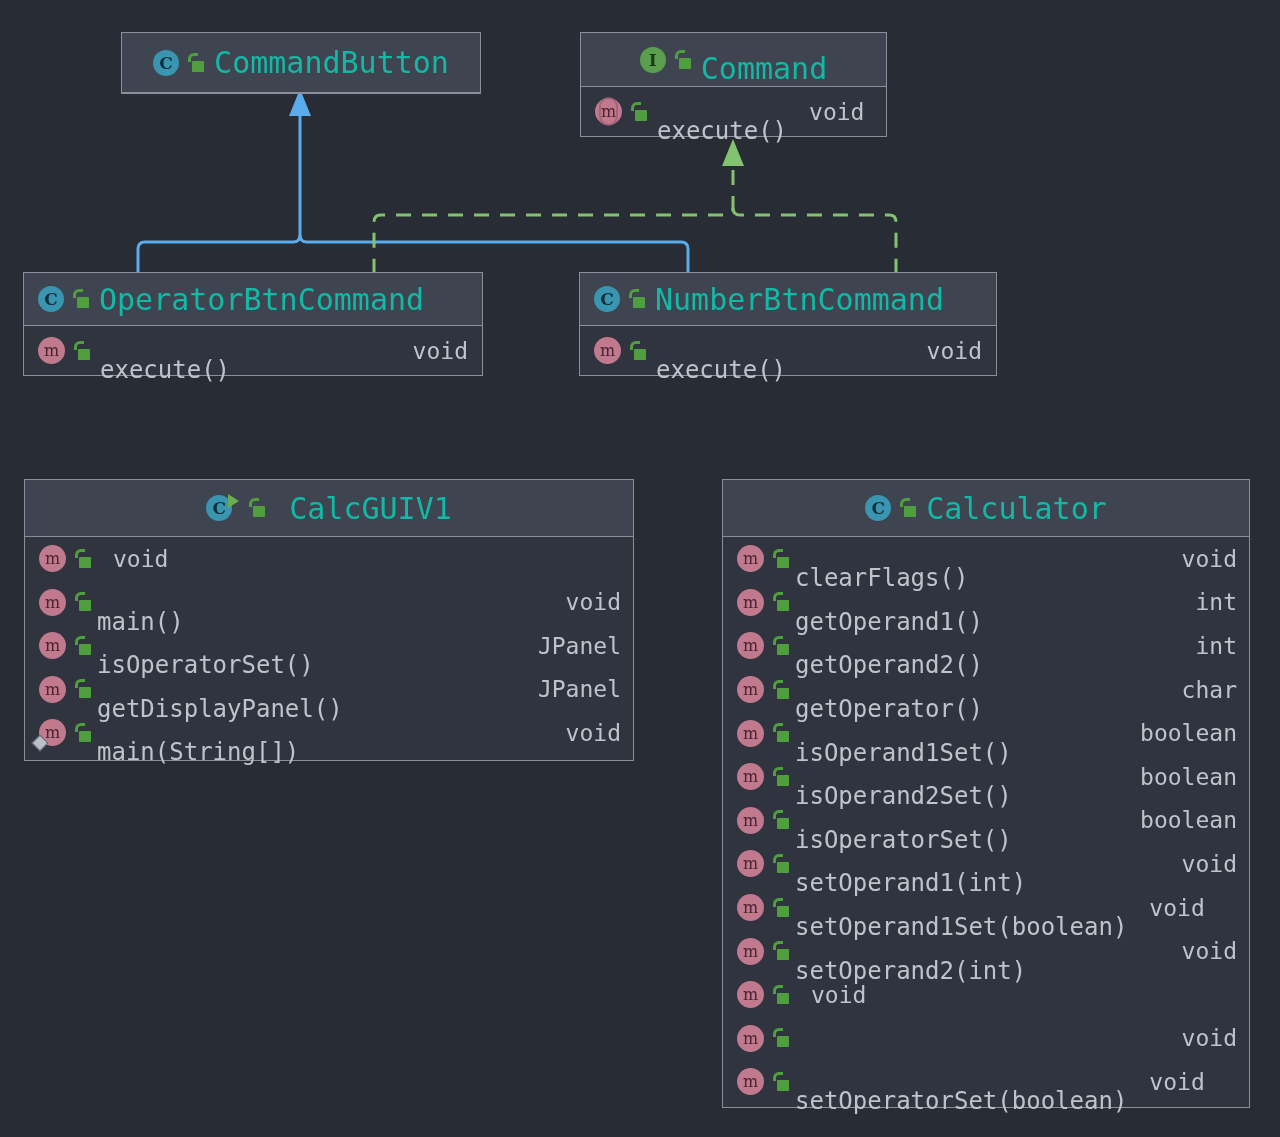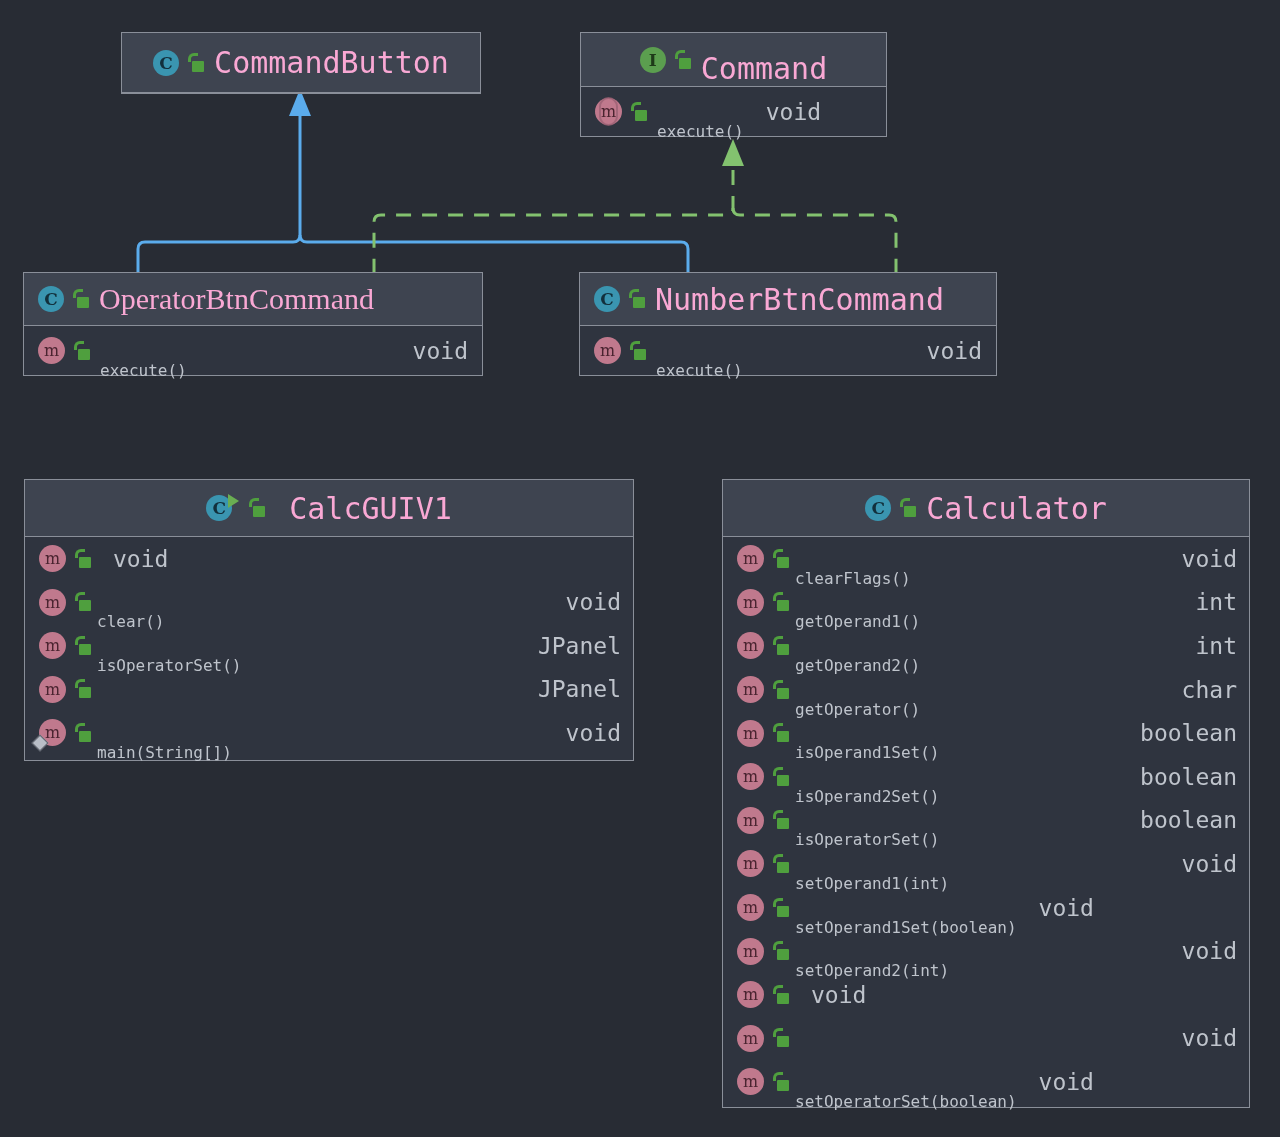--- a/index.html
+++ b/index.html
@@ -46,42 +46,42 @@
     align-items: center;
     justify-content: center;
     box-sizing: border-box;
     padding: 0 10px;
   }
   .uml-header.align-left {
     justify-content: flex-start;
     padding-left: 14px;
   }
   .uml-title {
-    color: #f9a8d4;
+    color: #14b8a6;
     font-size: 30px;
     letter-spacing: 0px;
     white-space: nowrap;
   }
   .uml-body {
     padding: 0;
   }
   .uml-row {
     display: flex;
     align-items: center;
     height: 43.5px;
     padding: 0 10px 0 10px;
     box-sizing: border-box;
     white-space: nowrap;
   }
   .uml-row.compact {
     justify-content: flex-start;
   }
   .row-name {
     color: #bfc4cc;
-    font-size: 16px;
+    font-size: 24px;
     margin-left: 6px;
     margin-top: 39px;
   }
   .row-type {
     color: #bfc4cc;
     font-size: 23px;
     margin-left: auto;
     padding-left: 14px;
   }
   .row-type.inline {
@@ -250,21 +250,21 @@
     </div>
   </div>
 
   <div class="uml-box" style="left:23px; top:272px; width:460px; height:104px;">
     <div class="uml-header align-left" style="height:53px;">
       <span class="ic ic-class">C</span>
       <span class="ic ic-lock">
         <span class="shackle"></span>
           <span class="body"></span>
       </span>
-      <span class="uml-title" style="margin-left:10px;font-family:Liberation Serif, serif;">OperatorBtnCommand</span>
+      <span class="uml-title" style="margin-left:10px;">OperatorBtnCommand</span>
     </div>
     <div class="uml-body">
       <div class="uml-row" style="height:49px; padding-left:14px; padding-right:14px;">
         <span class="ic ic-method">m</span>
         <span class="ic ic-lock">
           <span class="shackle"></span>
             <span class="body"></span>
         </span>
         <span class="row-name" style="margin-left:10px;">execute()</span>
         <span class="row-type">void</span>
@@ -314,38 +314,39 @@
             <span class="body"></span>
         </span>
         <span class="row-type inline">void</span>
       </div>
       <div class="uml-row" style="height:43.5px; padding-left:14px; padding-right:12px;">
         <span class="ic ic-method">m</span>
         <span class="ic ic-lock">
           <span class="shackle"></span>
             <span class="body"></span>
         </span>
-        <span class="row-name">clear()</span>
+        <span class="row-name">main()</span>
         <span class="row-type">void</span>
       </div>
       <div class="uml-row" style="height:43.5px; padding-left:14px; padding-right:12px;">
         <span class="ic ic-method">m</span>
         <span class="ic ic-lock">
           <span class="shackle"></span>
             <span class="body"></span>
         </span>
         <span class="row-name">isOperatorSet()</span>
         <span class="row-type">JPanel</span>
       </div>
       <div class="uml-row" style="height:43.5px; padding-left:14px; padding-right:12px;">
         <span class="ic ic-method">m</span>
         <span class="ic ic-lock">
           <span class="shackle"></span>
             <span class="body"></span>
         </span>
+        <span class="row-name">getDisplayPanel()</span>
         <span class="row-type">JPanel</span>
       </div>
       <div class="uml-row" style="height:43.5px; padding-left:14px; padding-right:12px;">
         <span class="ic ic-method">m
           <span class="static-badge"></span>
         </span>
         <span class="ic ic-lock">
           <span class="shackle"></span>
             <span class="body"></span>
         </span>

